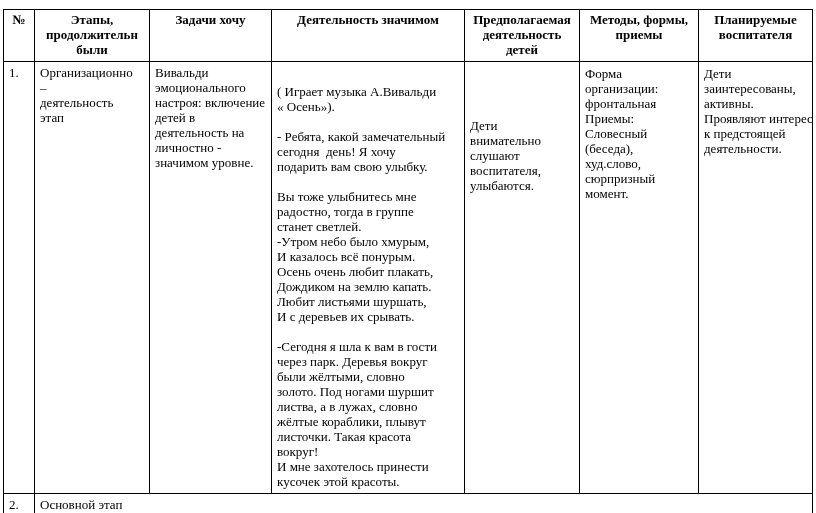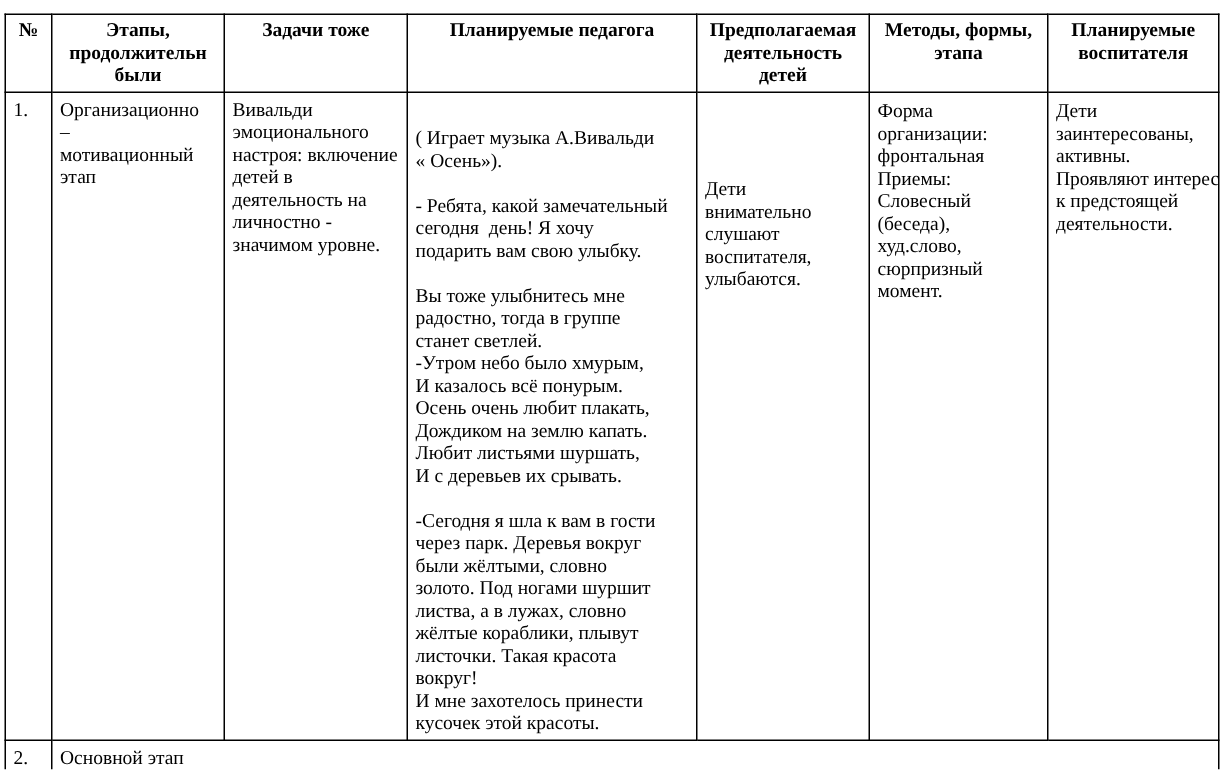--- a/index.html
+++ b/index.html
@@ -59,35 +59,35 @@
       <col style="width:115px">
       <col style="width:119px">
       <col style="width:114px">
     </colgroup>
     <tbody>
         <tr class="header-row">
       <th>№</th>
       <th>Этапы,
 продолжительн
 были</th>
-      <th>Задачи тоже</th>
-      <th>Планируемые педагога</th>
+      <th>Задачи хочу</th>
+      <th>Деятельность значимом</th>
       <th>Предполагаемая
 деятельность
 детей</th>
       <th>Методы, формы,
-этапа</th>
+приемы</th>
       <th>Планируемые
 воспитателя</th>
     </tr>
     <tr class="row-1">
       <td class="cell-num">1.</td>
       <td class="cell-stage">Организационно
 –
-мотивационный
+деятельность
 этап</td>
       <td class="cell-tasks">Вивальди
 эмоционального
 настроя: включение
 детей в
 деятельность на
 личностно -
 значимом уровне.</td>
       <td class="cell-teacher">( Играет музыка А.Вивальди
 « Осень»).

